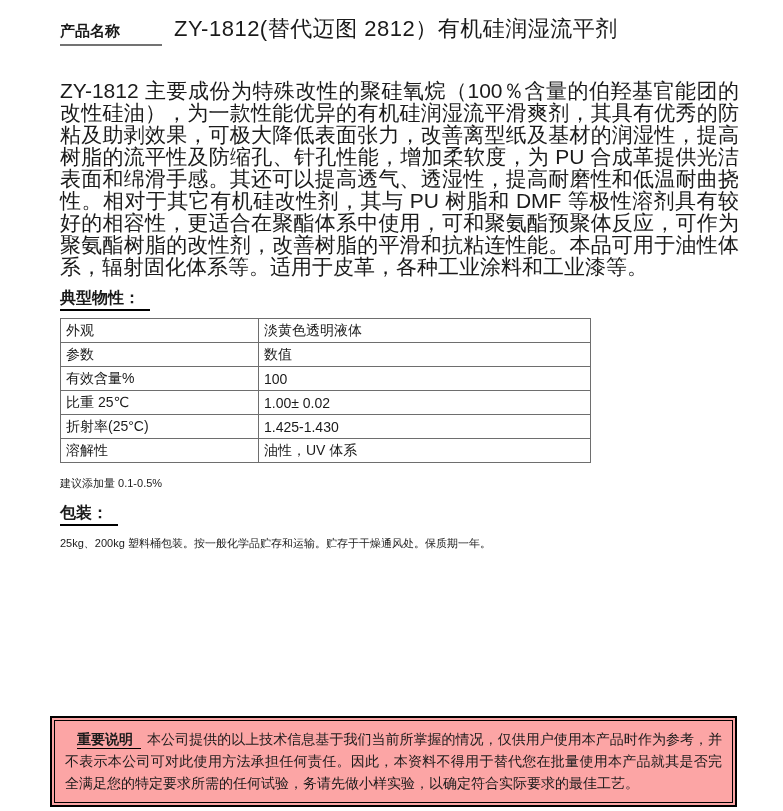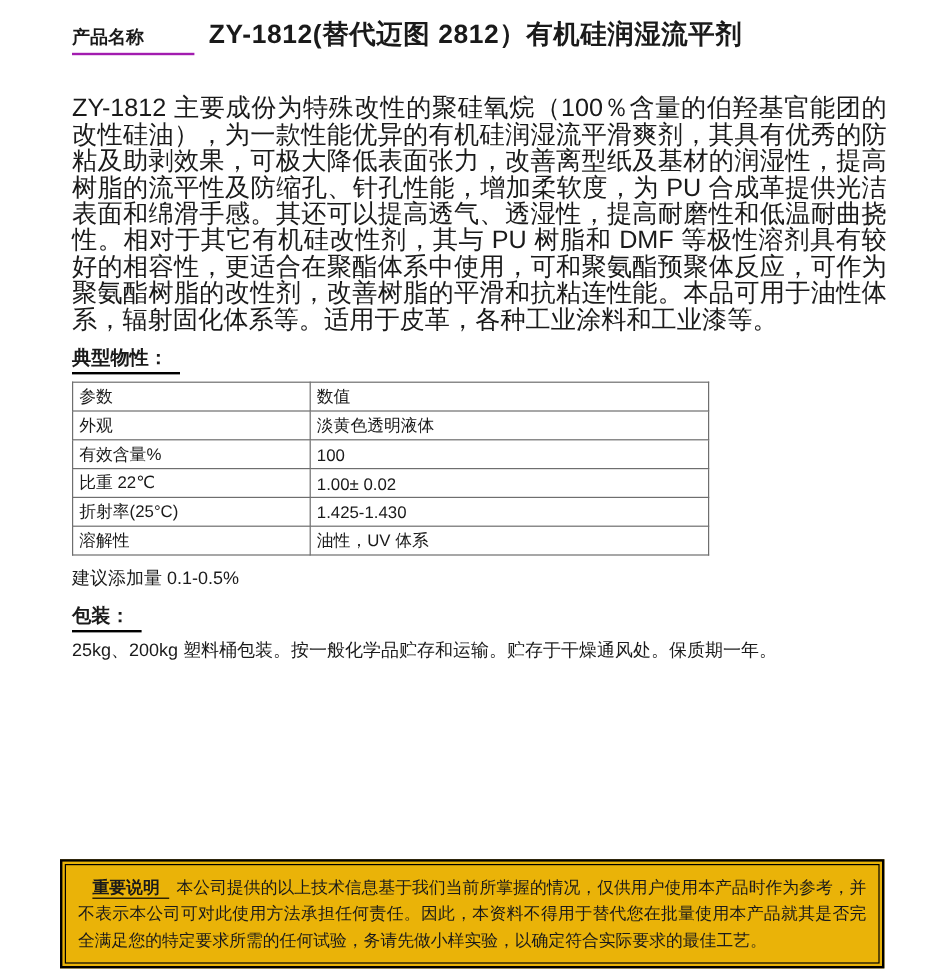--- a/index.html
+++ b/index.html
@@ -21,27 +21,27 @@
   
   .title-row {
     display: flex;
     align-items: baseline;
     margin-bottom: 34px;
     white-space: nowrap;
   }
   .title-label {
     font-size: 15px;
     font-weight: bold;
-    border-bottom: 2px solid #a21caf;
+    border-bottom: 2px solid #737373;
     padding-right: 42px;
     padding-bottom: 3px;
   }
   .title-text {
     font-size: 22px;
-    font-weight: bold;
+    font-weight: normal;
     margin-left: 12px;
     letter-spacing: 0.5px;
   }
   
   .section-heading {
     font-size: 16px;
     font-weight: bold;
     margin: 0 0 9px 0;
   }
   .section-heading .hd {
@@ -52,21 +52,21 @@
   .sec { margin-top: 10px; }
   .sec-first { margin-top: 0; }
   
   .body-text {
     font-size: 21px;
     line-height: 22px;
     text-align: justify;
     margin: 0;
   }
   .single-line {
-    font-size: 15px;
+    font-size: 11px;
     line-height: 20px;
     margin: 0;
   }
   
   .props-table {
     border-collapse: collapse;
     width: 530px;
     margin-top: 8px;
     table-layout: fixed;
   }
@@ -83,21 +83,21 @@
   .props-table col.c2 { width: 332px; }
   
   .notice-outer {
     position: absolute;
     left: 50px;
     top: 716px;
     width: 687px;
     box-sizing: border-box;
     border: 2px solid #000;
     padding: 2px;
-    background: #eab308;
+    background: #fca5a5;
   }
   .notice-inner {
     border: 1px solid #000;
     padding: 7px 10px 8px 10px;
   }
   .notice-text {
     font-size: 14px;
     line-height: 22px;
     text-align: justify;
     margin: 0;
@@ -129,33 +129,33 @@
     <div class="section-heading">
       <span class="hd">典型物性：</span>
     </div>
     <table class="props-table">
       <colgroup>
           <col class="c1">
           <col class="c2">
         </colgroup>
       <tbody>
         <tr>
+          <td>外观</td>
+          <td>淡黄色透明液体</td>
+        </tr>
+        <tr>
           <td>参数</td>
           <td>数值</td>
-        </tr>
-        <tr>
-          <td>外观</td>
-          <td>淡黄色透明液体</td>
         </tr>
         <tr>
           <td>有效含量%</td>
           <td>100</td>
         </tr>
         <tr>
-          <td>比重 22℃</td>
+          <td>比重 25℃</td>
           <td>1.00± 0.02</td>
         </tr>
         <tr>
           <td>折射率(25°C)</td>
           <td>1.425-1.430</td>
         </tr>
         <tr>
           <td>溶解性</td>
           <td>油性，UV 体系</td>
         </tr>

